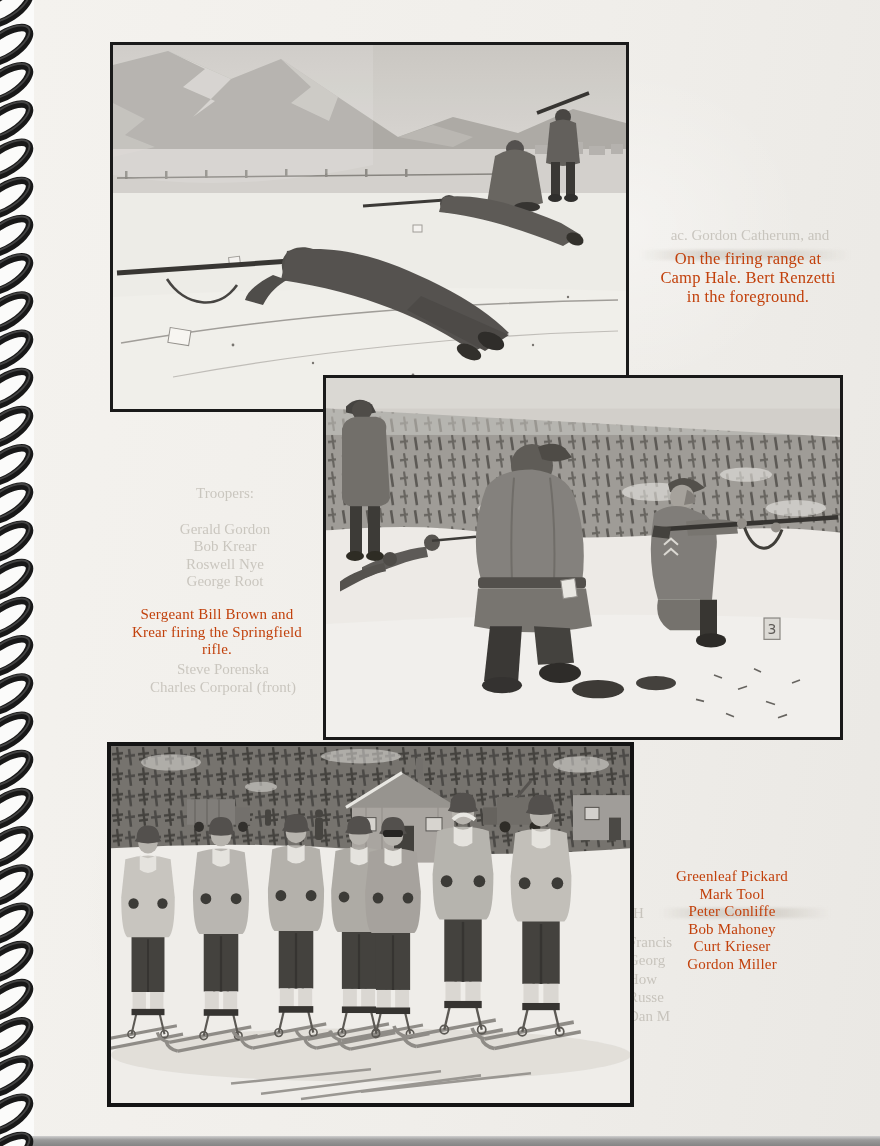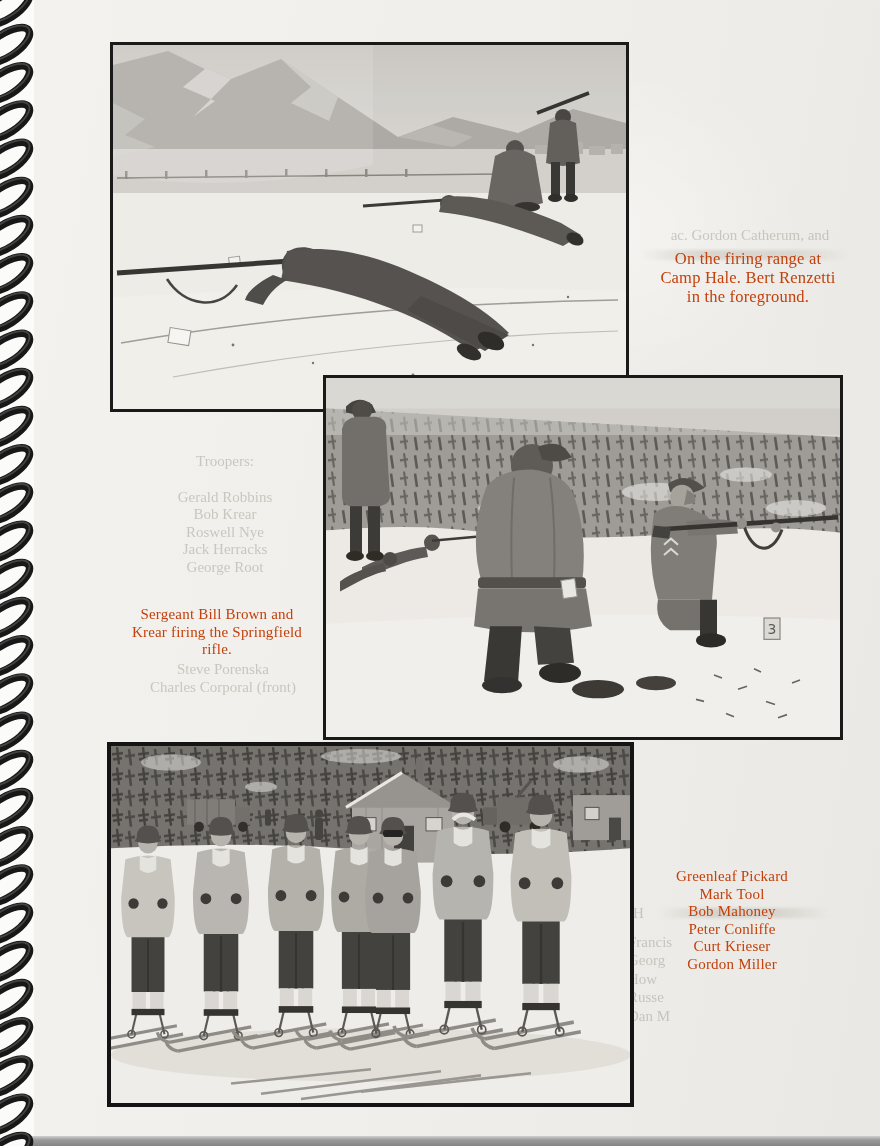--- a/index.html
+++ b/index.html
@@ -20,44 +20,43 @@
   #photo3{left:107px;top:742px;width:519px;height:357px;border:4px solid #141414;z-index:2;}
   .cap{position:absolute;text-align:center;color:#c2410c;font-size:15px;line-height:17.6px;letter-spacing:.2px;z-index:3;}
   #cap1{left:630px;top:249px;width:236px;font-size:16.5px;line-height:19px;}
   #cap2{left:98px;top:606px;width:238px;}
   #cap3{left:614px;top:851px;width:236px;}
   #cap3 .names{margin-top:17px;}
   .ghost{position:absolute;text-align:center;color:#a9a49a;opacity:.55;filter:blur(.5px);
     font-size:15px;line-height:17.6px;z-index:0;}
   #ghost-top{left:628px;top:227px;width:244px;}
   .smudge{position:absolute;height:10px;background:linear-gradient(90deg,rgba(170,164,152,0),rgba(170,164,152,.35) 30%,rgba(170,164,152,.3) 70%,rgba(170,164,152,0));filter:blur(1.5px);z-index:0;}
-  #ghost-troopers{left:110px;top:453px;width:230px;}
+  #ghost-troopers{left:110px;top:485px;width:230px;}
   #ghost-troopers .list{margin-top:18px;}
   #ghost-below{left:108px;top:661px;width:230px;}
   #ghost-bottom-h{left:600px;top:905px;width:120px;text-align:left;}
   #ghost-bottom-names{left:628px;top:934px;width:90px;text-align:left;}
   #ghost-bottom-names div{margin-bottom:.9px;}
 </style>
 </head>
 <body>
 
 <div id="scan">
 
   <div id="sheet"></div>
 
   <div id="ghost-top" class="ghost">ac. Gordon Catherum, and</div>
   <div class="smudge" style="left:640px;top:250px;width:210px;"></div>
 
   <div id="ghost-troopers" class="ghost">
     <div>Troopers:</div>
     <div class="list">
-        <div>Gerald Robbins</div>
+        <div>Gerald Gordon</div>
         <div>Bob Krear</div>
         <div>Roswell Nye</div>
-        <div>Jack Herracks</div>
         <div>George Root</div>
       </div>
   </div>
   <div id="ghost-below" class="ghost">
       <div>Steve Porenska</div>
       <div>Charles Corporal (front)</div>
     </div>
   <div id="ghost-bottom-h" class="ghost">from H</div>
   <div class="smudge" style="left:660px;top:908px;width:170px;"></div>
   <div id="ghost-bottom-names" class="ghost">
@@ -365,22 +364,22 @@
   <div id="cap2" class="cap">
       <div>Sergeant Bill Brown and</div>
       <div>Krear firing the Springfield</div>
       <div>rifle.</div>
     </div>
 
   <div id="cap3" class="cap">
     <div class="names">
         <div>Greenleaf Pickard</div>
         <div>Mark Tool</div>
+        <div>Peter Conliffe</div>
         <div>Bob Mahoney</div>
-        <div>Peter Conliffe</div>
         <div>Curt Krieser</div>
         <div>Gordon Miller</div>
       </div>
   </div>
 
   <svg id="coil-strip" viewBox="0 0 52 1146">
     <defs>
       <g id="coil-loop">
         <ellipse cx="6" cy="19" rx="27" ry="11.5" transform="rotate(-33 6 19)" fill="none" stroke="#181818" stroke-width="7.5"></ellipse>
         <ellipse cx="6" cy="17" rx="27" ry="11.5" transform="rotate(-33 6 17)" fill="none" stroke="#4f4f4f" stroke-width="1.8" opacity=".8"></ellipse>

